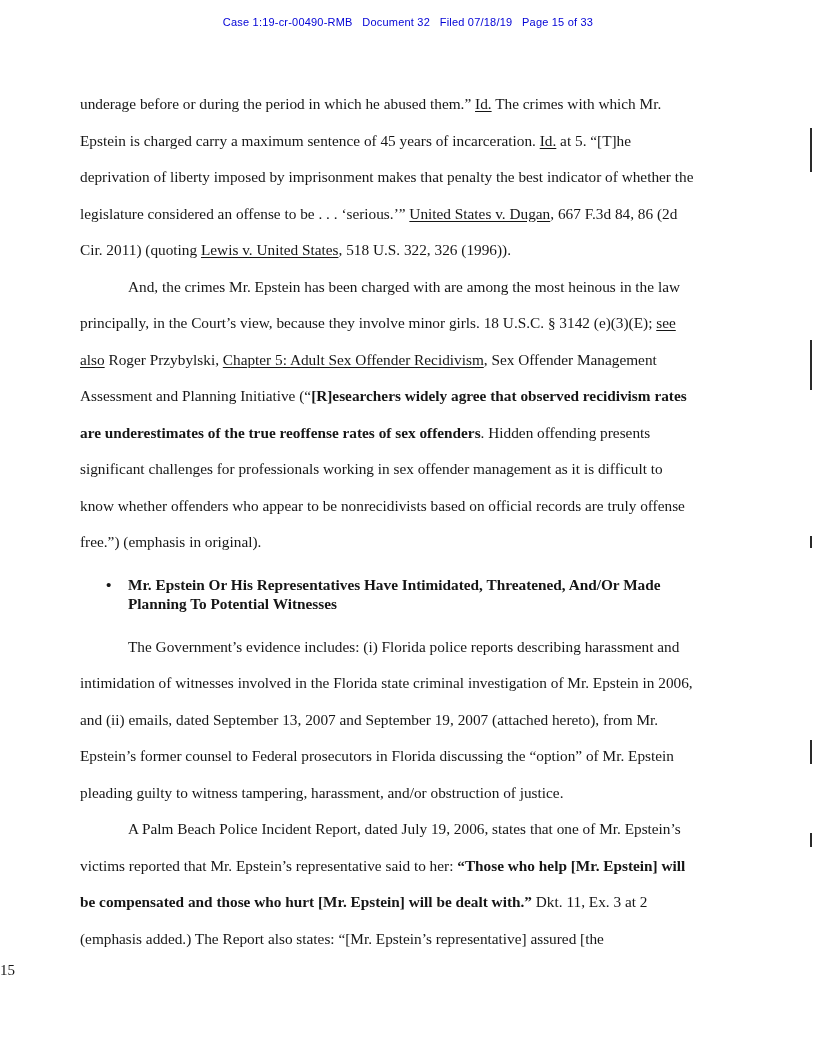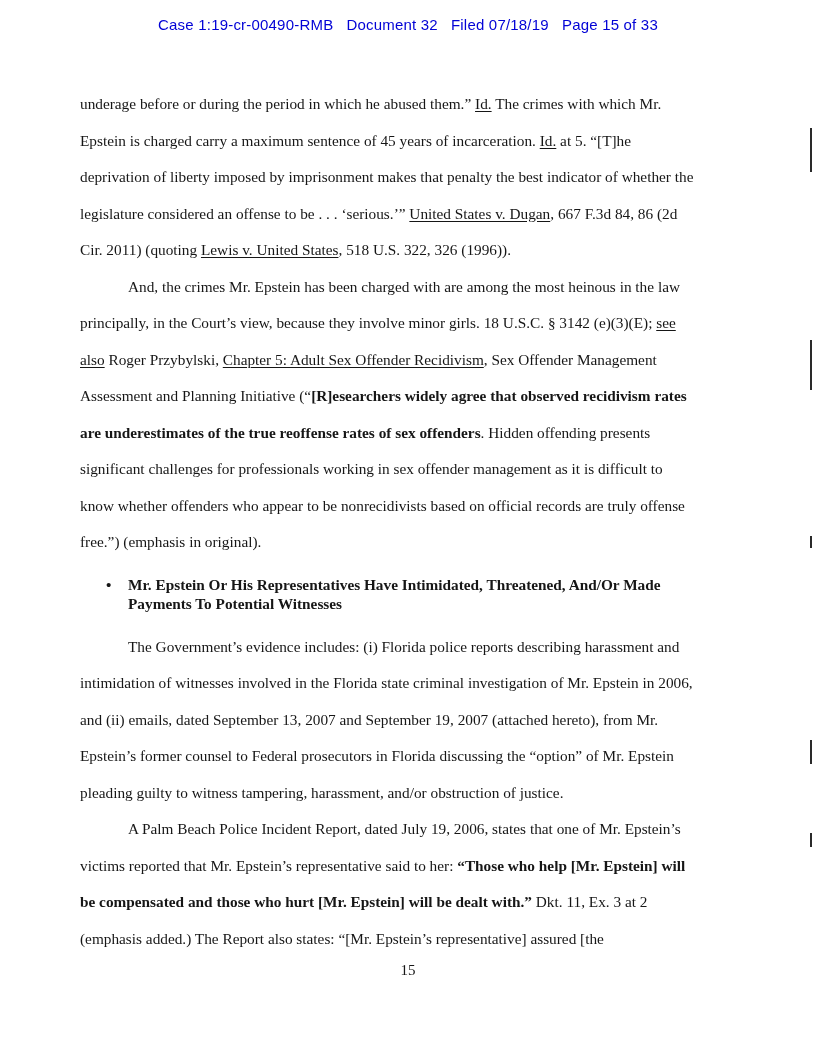--- a/index.html
+++ b/index.html
@@ -12,21 +12,21 @@
     font-family: "Liberation Serif", "DejaVu Serif", serif;
     color: #161616;
   }
   .case-header {
     position: absolute;
     top: 16px;
     left: 0;
     right: 0;
     text-align: center;
     font-family: "Liberation Sans", "DejaVu Sans", sans-serif;
-    font-size: 15px;
+    font-size: 11px;
     letter-spacing: 0.2px;
     white-space: pre;
   }
   .doc-body {
     position: absolute;
     top: 86px;
     left: 80px;
     width: 616px;
     font-size: 15.3px;
     line-height: 36.5px;
@@ -48,41 +48,41 @@
   .bullet-marker {
     position: absolute;
     left: 26px;
     top: 0;
   }
   .page-number {
     position: absolute;
     top: 962px;
     left: 0;
     right: 0;
-    text-align: center;
+    text-align: left;
     font-size: 15px;
   }
   .artifact {
     position: absolute;
     right: 4px;
     width: 2px;
     background: #2a2a2a;
   }
 </style>
 </head>
 <body>
 
 <div class="page" style="background: rgb(255, 255, 255); color: rgb(22, 22, 22);">
 
   <div class="case-header" style="color: rgb(2, 2, 214);">Case 1:19-cr-00490-RMB   Document 32   Filed 07/18/19   Page 15 of 33</div>
 
   <div class="doc-body">
       <p class="para"><span class="run-normal">underage before or during the period in which he abused them.” </span><span class="run-underline">Id.</span><span class="run-normal"> The crimes with which Mr. Epstein is charged carry a maximum sentence of 45 years of incarceration. </span><span class="run-underline">Id.</span><span class="run-normal"> at 5. “[T]he deprivation of liberty imposed by imprisonment makes that penalty the best indicator of whether the legislature considered an offense to be . . . ‘serious.’” </span><span class="run-underline">United States v. Dugan</span><span class="run-normal">, 667 F.3d 84, 86 (2d Cir. 2011) (quoting </span><span class="run-underline">Lewis v. United States</span><span class="run-normal">, 518 U.S. 322, 326 (1996)).</span></p>
       <p class="para indent"><span class="run-normal">And, the crimes Mr. Epstein has been charged with are among the most heinous in the law principally, in the Court’s view, because they involve minor girls. 18 U.S.C. § 3142 (e)(3)(E); </span><span class="run-underline">see also</span><span class="run-normal"> Roger Przybylski, </span><span class="run-underline">Chapter 5: Adult Sex Offender Recidivism</span><span class="run-normal">, Sex Offender Management Assessment and Planning Initiative (“</span><span class="run-bold">[R]esearchers widely agree that observed recidivism rates are underestimates of the true reoffense rates of sex offenders</span><span class="run-normal">. Hidden offending presents significant challenges for professionals working in sex offender management as it is difficult to know whether offenders who appear to be nonrecidivists based on official records are truly offense free.”) (emphasis in original).</span></p>
-      <div class="bullet-heading"><span class="bullet-marker">•</span><span>Mr. Epstein Or His Representatives Have Intimidated, Threatened, And/Or Made Payments To Potential Witnesses</span></div>
+      <div class="bullet-heading"><span class="bullet-marker">•</span><span>Mr. Epstein Or His Representatives Have Intimidated, Threatened, And/Or Made Planning To Potential Witnesses</span></div>
       <p class="para indent"><span class="run-normal">The Government’s evidence includes: (i) Florida police reports describing harassment and intimidation of witnesses involved in the Florida state criminal investigation of Mr. Epstein in 2006, and (ii) emails, dated September 13, 2007 and September 19, 2007 (attached hereto), from Mr. Epstein’s former counsel to Federal prosecutors in Florida discussing the “option” of Mr. Epstein pleading guilty to witness tampering, harassment, and/or obstruction of justice.</span></p>
       <p class="para indent"><span class="run-normal">A Palm Beach Police Incident Report, dated July 19, 2006, states that one of Mr. Epstein’s victims reported that Mr. Epstein’s representative said to her: </span><span class="run-bold">“Those who help [Mr. Epstein] will be compensated and those who hurt [Mr. Epstein] will be dealt with.”</span><span class="run-normal"> Dkt. 11, Ex. 3 at 2 (emphasis added.) The Report also states: “[Mr. Epstein’s representative] assured [the</span></p>
     </div>
 
   <div class="page-number">15</div>
 
   <div>
     <div class="artifact" style="top:128px;height:44px;"></div>
     <div class="artifact" style="top:340px;height:50px;"></div>
     <div class="artifact" style="top:536px;height:12px;"></div>

